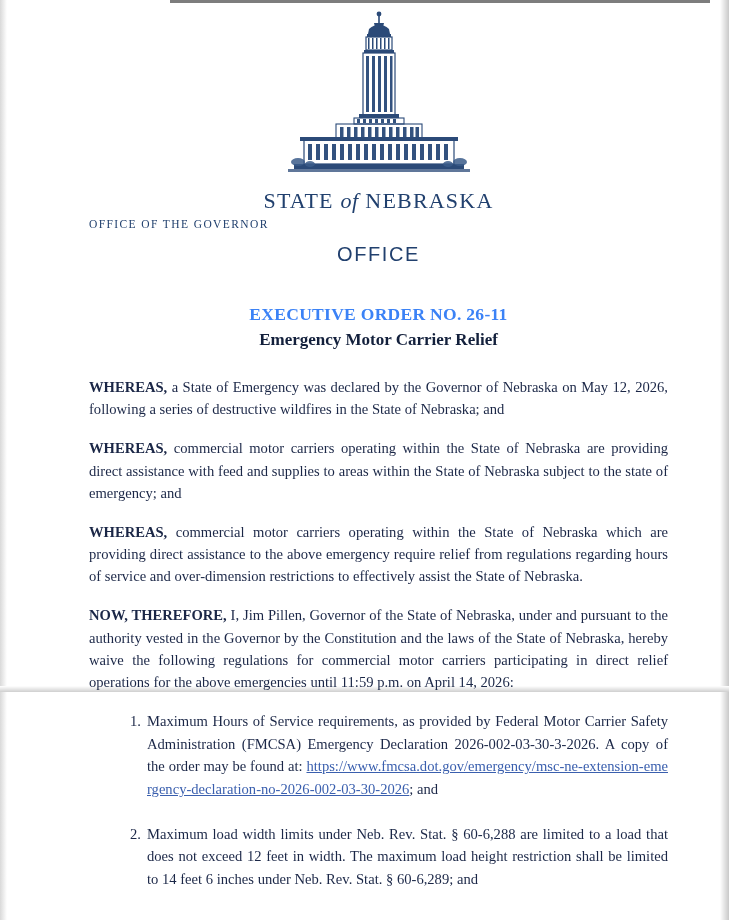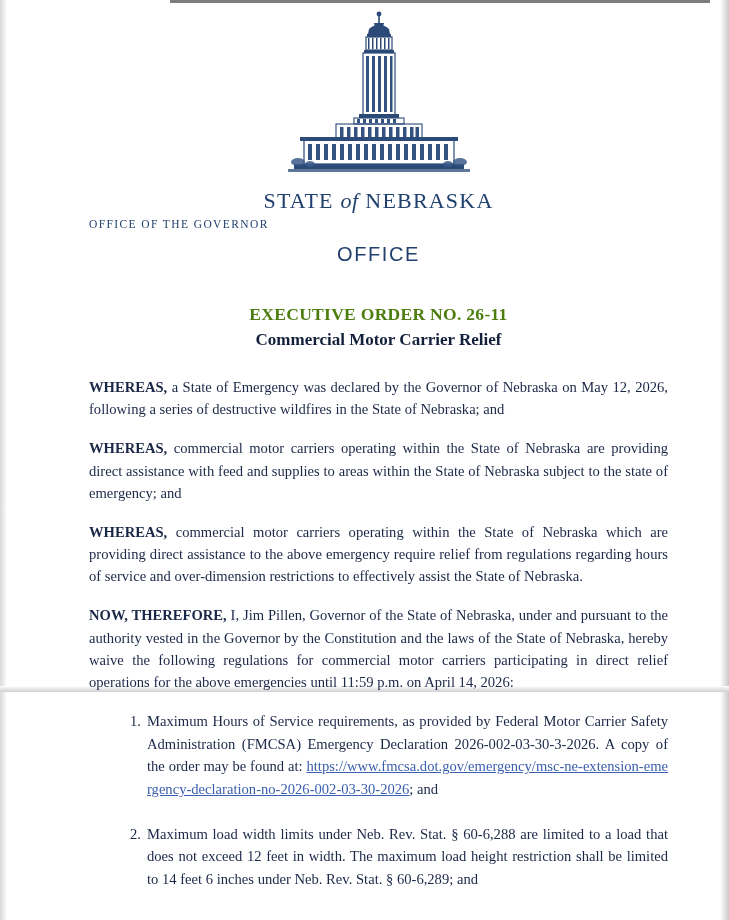--- a/index.html
+++ b/index.html
@@ -94,21 +94,21 @@
     color: #21406e;
     font-family: "Liberation Sans", sans-serif;
   }
 
   .eo-title {
     text-align: center;
     margin-top: 38px;
     font-size: 17.5px;
     font-weight: bold;
     letter-spacing: 0.3px;
-    color: #4d7c0f;
+    color: #3b82f6;
   }
   .eo-subtitle {
     text-align: center;
     margin-top: 5px;
     font-size: 17px;
     font-weight: bold;
     color: #13203c;
   }
 
   .body-block {
@@ -264,21 +264,21 @@
       </svg>
     </div>
 
     <div class="crest-title">
       <span>STATE </span><span class="of">of</span><span> NEBRASKA</span>
     </div>
     <div class="crest-sub">OFFICE OF THE GOVERNOR</div>
     <div class="crest-city">OFFICE</div>
 
     <div class="eo-title">EXECUTIVE ORDER NO. 26-11</div>
-    <div class="eo-subtitle">Commercial Motor Carrier Relief</div>
+    <div class="eo-subtitle">Emergency Motor Carrier Relief</div>
 
     <div class="body-block">
 
       <p class="para">
         <span class="lead">WHEREAS,</span><span> a State of Emergency was declared by the Governor of Nebraska on May 12, 2026, following a series of destructive wildfires in the State of Nebraska; and</span>
       </p>
 
 
       <p class="para">
         <span class="lead">WHEREAS,</span><span> commercial motor carriers operating within the State of Nebraska are providing direct assistance with feed and supplies to areas within the State of Nebraska subject to the state of emergency; and</span>

